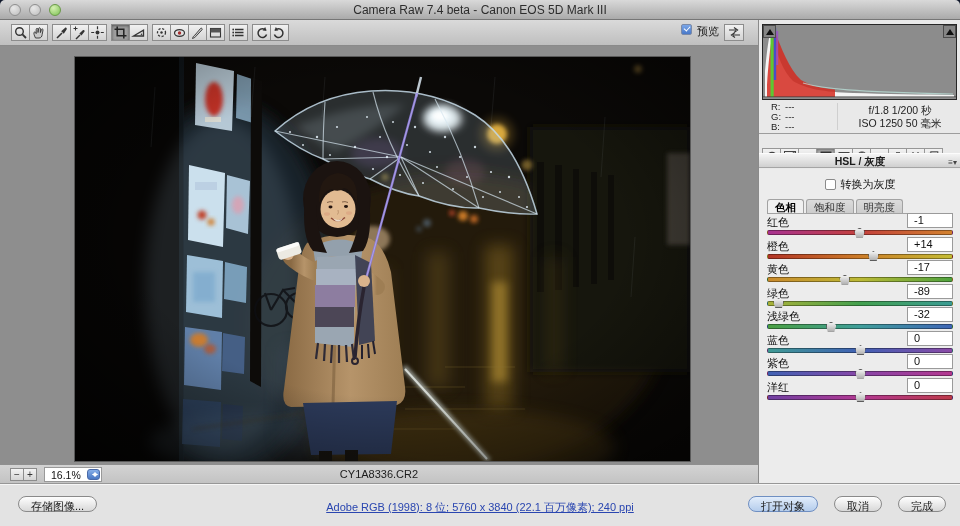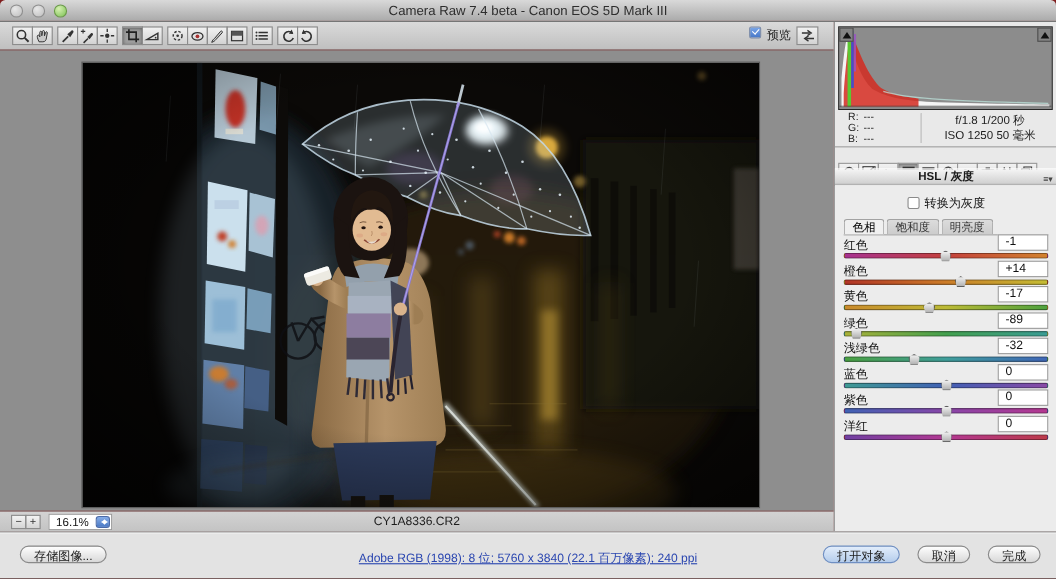--- a/index.html
+++ b/index.html
@@ -1,17 +1,17 @@
 <!DOCTYPE html>
 <html><head>
 <meta charset="utf-8">
 <style>
   html,body{margin:0;padding:0;background:#555;}
   *{box-sizing:border-box;}
-  #window{position:relative;width:960px;height:526px;background:#7f1d1d;
+  #window{position:relative;width:960px;height:526px;background:#0f172a;
     font-family:"Liberation Sans","DejaVu Sans",sans-serif;overflow:hidden;
     -webkit-font-smoothing:antialiased;}
   
   .titlebar{position:absolute;top:0;left:0;width:960px;height:20px;
     background:linear-gradient(#d9d9d9,#aaaaaa);border-bottom:1px solid #767676;
     border-radius:5px 5px 0 0;}
   .traffic{position:absolute;top:4px;left:9px;display:flex;gap:8px;}
   .light{width:12px;height:12px;border-radius:50%;border:1px solid #8f8f8f;
     background:radial-gradient(circle at 35% 30%,#e8e8e8,#bdbdbd);}
   .light.green{background:radial-gradient(circle at 35% 30%,#d6f0b2,#7cc254);border-color:#6a9a48;}
@@ -81,21 +81,21 @@
     background:linear-gradient(#f4f4f4,#d0d0d0);border-top:1px solid #fcfcfc;border-bottom:1px solid #a5a5a5;
     font-size:10.5px;font-weight:bold;color:#1a1a1a;text-align:center;line-height:14px;}
   .panel-menu{position:absolute;right:4px;top:2px;font-size:8px;color:#444;font-weight:normal;}
   .panel-content{position:absolute;top:149px;left:0;width:202px;bottom:0;background:#ececec;}
   .gray-check{display:flex;align-items:center;justify-content:center;gap:5px;margin:8px 0 7px;}
   .cb-empty{width:11px;height:11px;background:#fff;border:1px solid #8a8a8a;border-radius:2px;}
   .gray-label{font-size:11px;color:#111;}
   .subtabs{display:flex;margin:0 8px;border-bottom:1px solid #a2a2a2;height:15px;}
   .subtab{font-size:10.5px;color:#333;padding:1px 7px 0;border:1px solid #a2a2a2;border-bottom:none;
     border-radius:3px 3px 0 0;background:linear-gradient(#dcdcdc,#cccccc);margin-right:2px;line-height:13px;}
-  .subtab.active{background:#f0f0f0;color:#000;}
+  .subtab.active{background:#f0f0f0;color:#000;font-weight:bold;}
   .defaults{margin:5px 0 4px;text-align:center;}
   .defaults a{font-size:11px;color:#2a46b0;font-weight:bold;text-decoration:underline;}
   .sliders{padding:0 8px;}
   .srow{position:relative;height:23.5px;}
   .slabel{position:absolute;left:0;top:1px;font-size:11px;color:#111;}
   .sval{position:absolute;right:0;top:-1px;width:46px;height:15px;background:#fff;border:1px solid #9a9a9a;
     font-size:11px;line-height:13px;color:#111;padding-left:6px;}
   .strack{position:absolute;left:0;right:0;top:16px;height:5px;border-radius:2px;
     border:1px solid rgba(0,0,0,.35);}
   .sthumb{position:absolute;top:-3.5px;width:11px;height:10px;margin-left:-5px;

